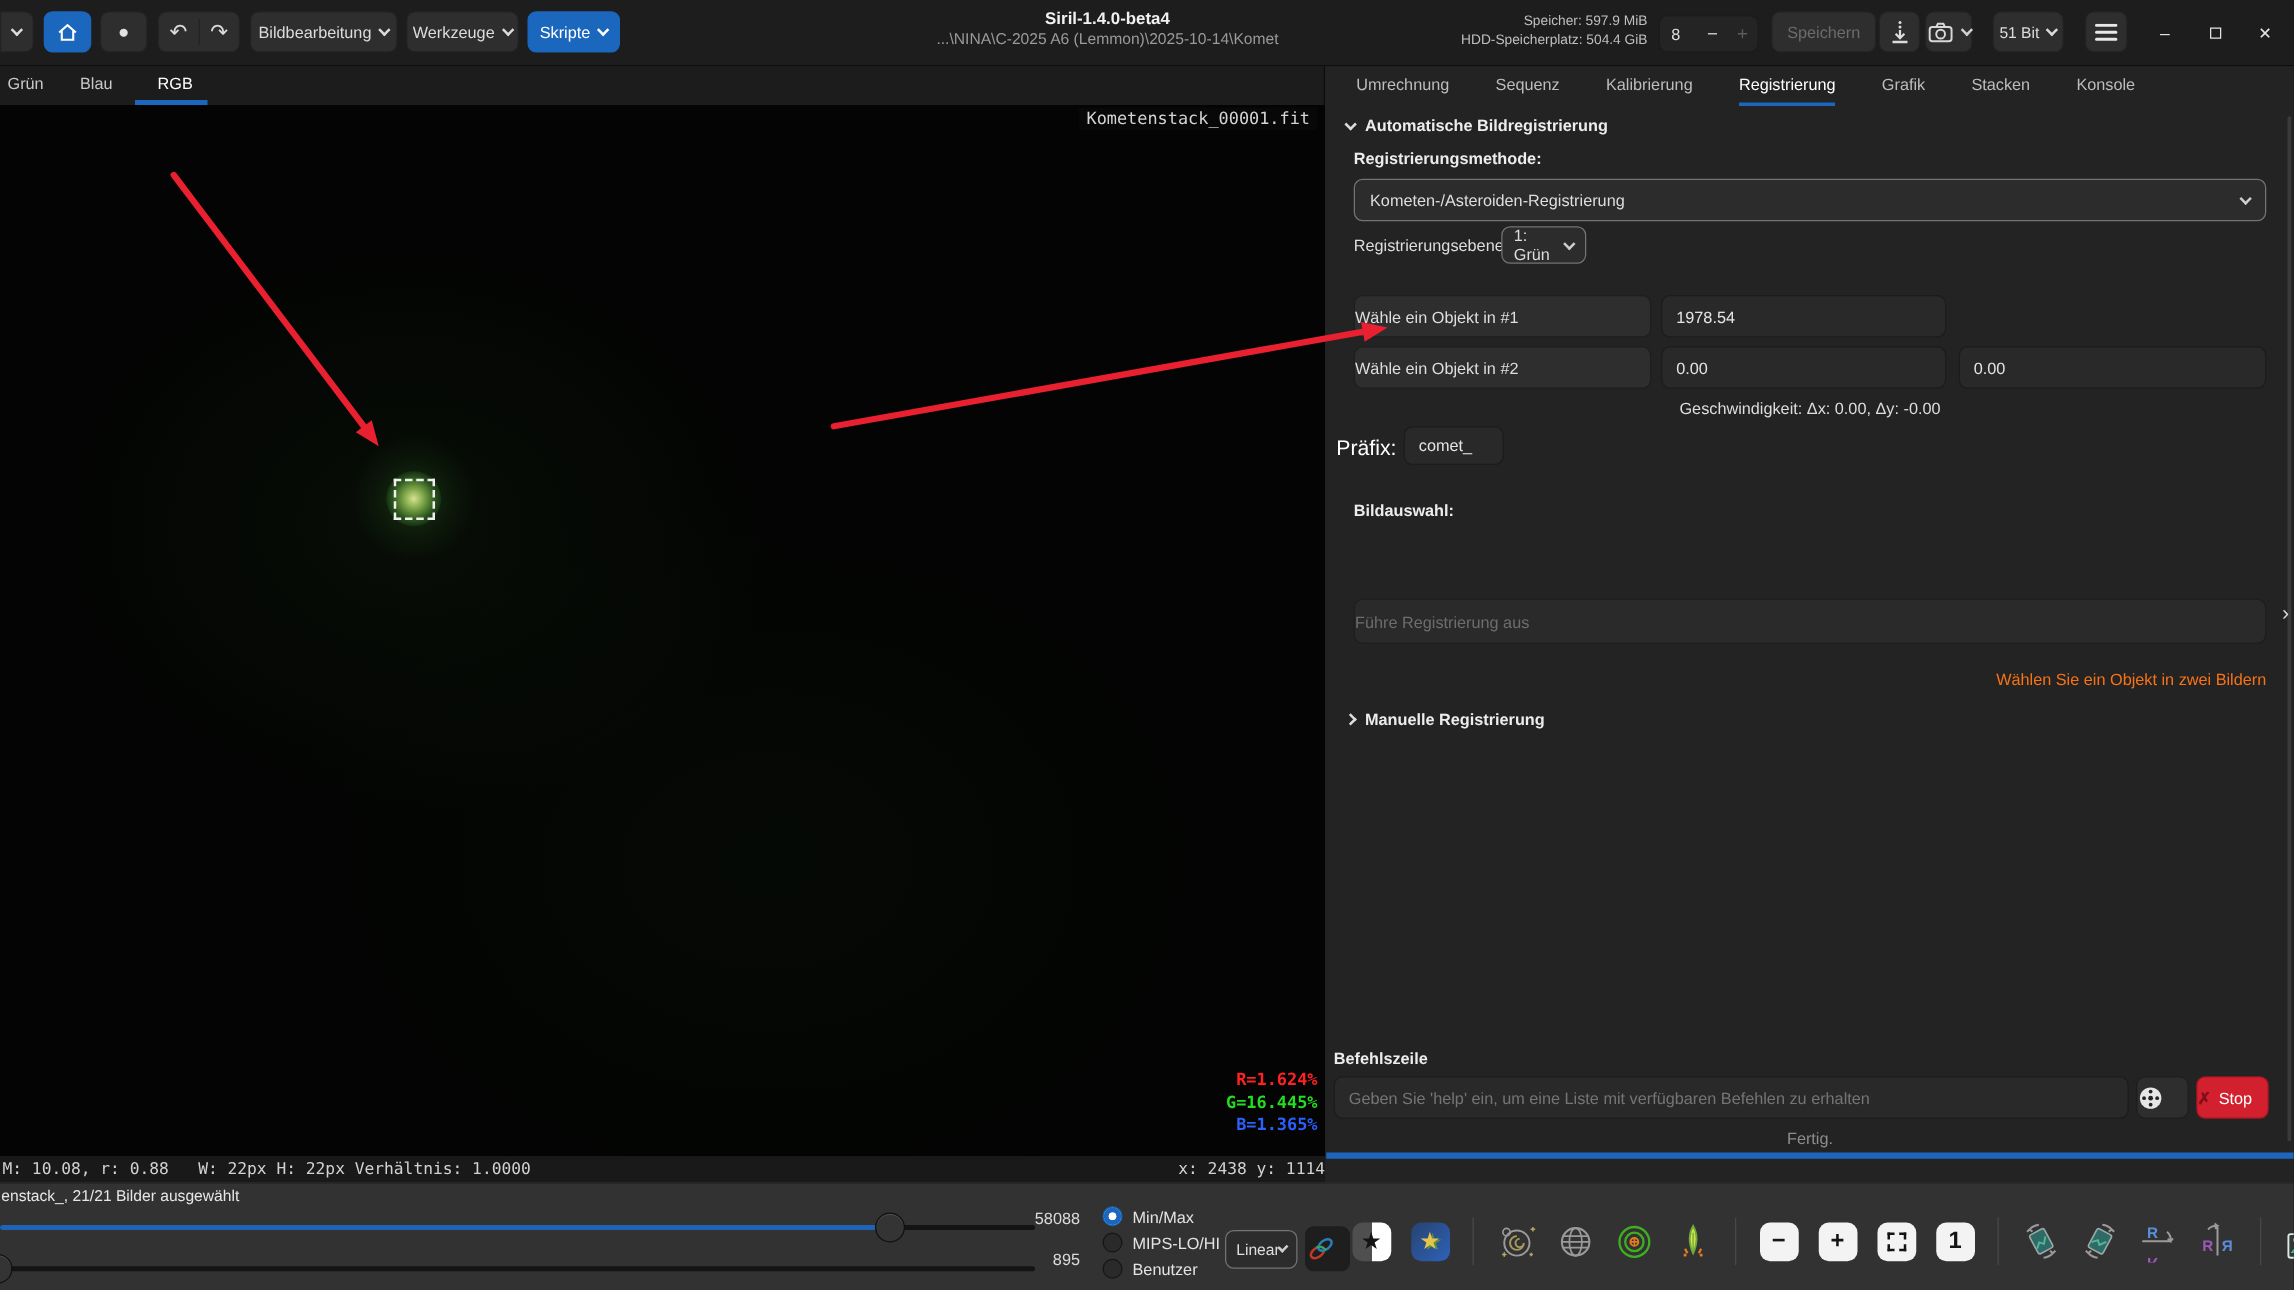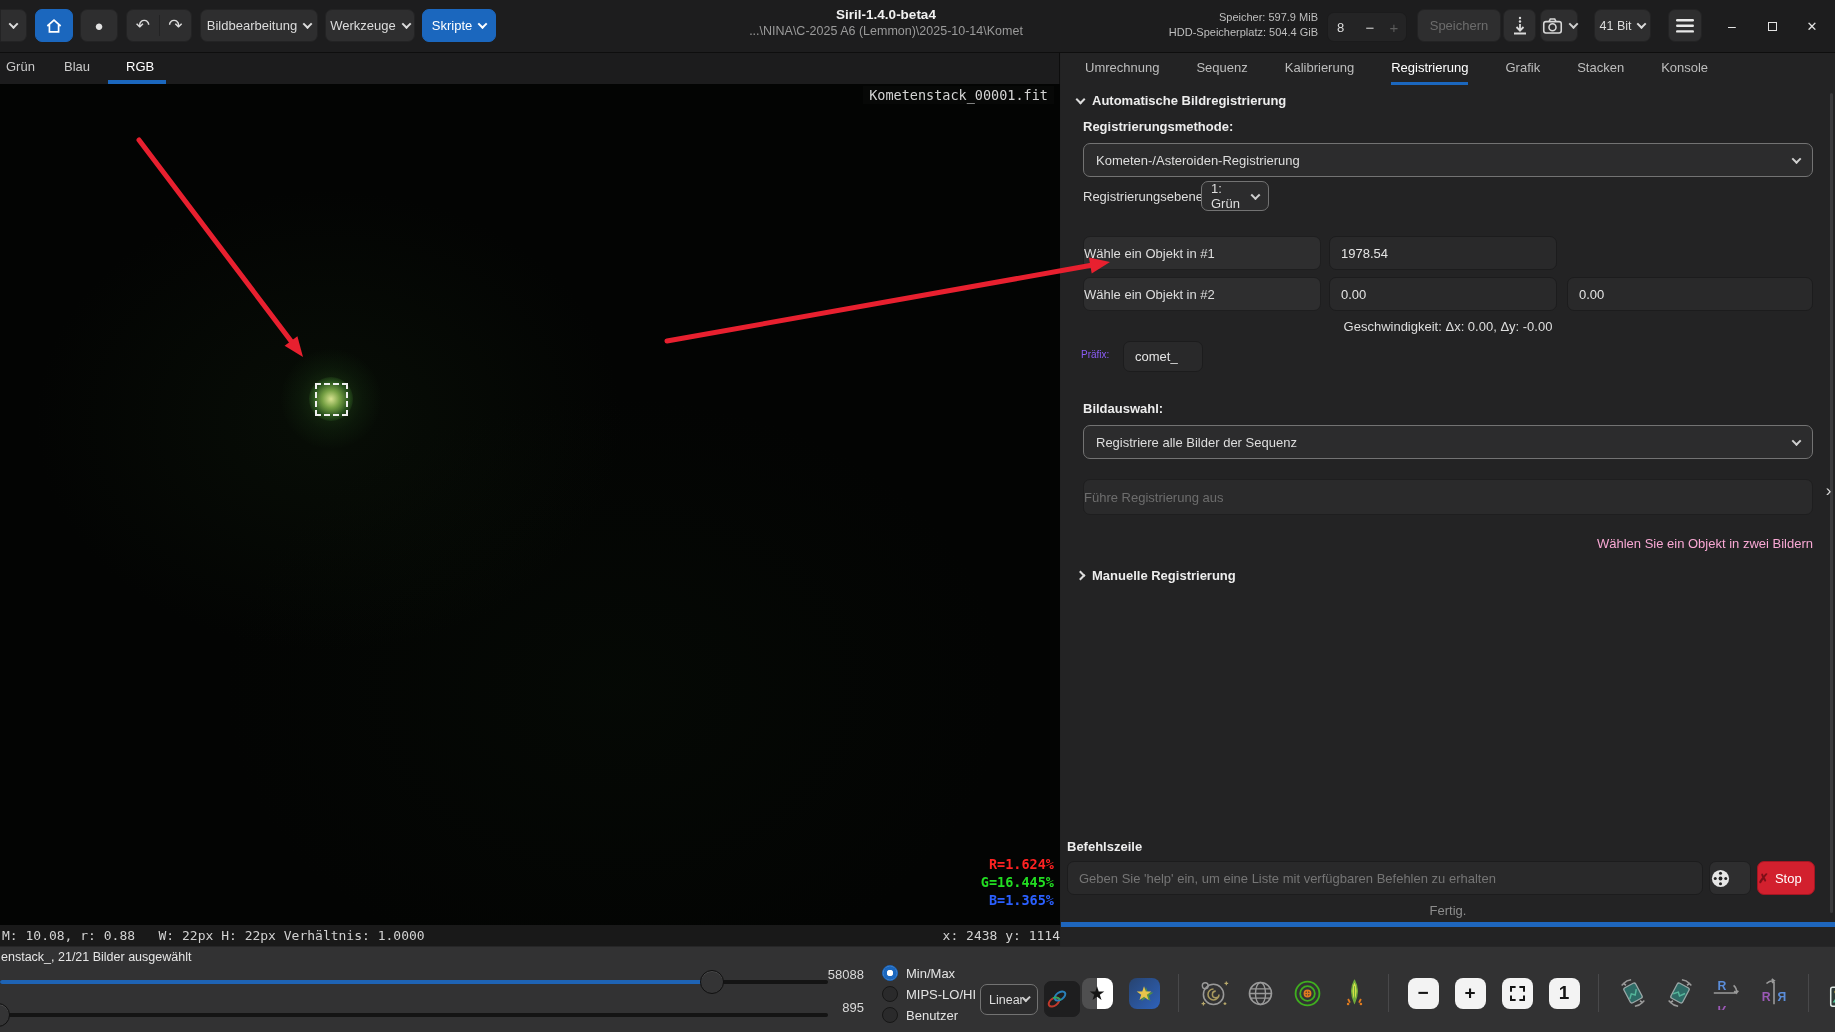--- a/index.html
+++ b/index.html
@@ -69,21 +69,21 @@
   .ddl .chev { margin-left:auto; color:#cfcfcf; }
   .field { background:#29292a; border:1px solid #1c1c1d; border-radius:7px; color:#e4e4e4;
     font-size:13px; padding:0 11px; font-family:"Liberation Sans", sans-serif; outline:none; }
   .pbtn { background:#2e2e2f; border:1px solid #1e1e1f; border-radius:7px; color:#dedede;
     font-size:13px; display:flex; align-items:center; }
   .pbtn.disabled { color:#6d6d6d; background:#2a2a2b; }
   .expander { display:flex; align-items:center; gap:8px; color:#ededed; font-weight:bold; font-size:13px; }
   .exp-arrow { width:7px; height:7px; border-right:2px solid #dcdcdc; border-bottom:2px solid #dcdcdc; }
   .exp-arrow.down { transform:rotate(45deg); margin-top:-3px; }
   .exp-arrow.right { transform:rotate(-45deg); }
-  #warning-text { color:#f9a8d4; font-size:13px; }
+  #warning-text { color:#f97316; font-size:13px; }
   #cmd-status { color:#8d8d8d; font-size:13px; }
   #progress { position:absolute; left:0px; top:869px; width:774px; height:5px; background:#15355c; }
   #progress .fill { width:100%; height:100%; background:#1e66bd; }
   #panel-scrollbar { position:absolute; right:2px; top:40px; width:3px; height:820px; background:#3a3a3c; border-radius:2px; }
   #panel-handle { position:absolute; right:0px; top:428px; color:#d8d8d8; font-size:17px; width:13px; text-align:center; }
 
   
   #bottombar { position:absolute; left:0; top:946px; width:1835px; height:86px; background:#323233;
     border-top:1px solid #262627; }
   #seqinfo { position:absolute; left:1px; top:3px; font-size:12.5px; color:#e6e6e6; }
@@ -176,21 +176,21 @@
     </div>
     <div class="tbtn" style="left:1540px;width:38px;">
       <svg width="21" height="18" viewBox="0 0 24 20">
         <rect x="2" y="5" width="20" height="13" rx="2.5" fill="none" stroke="#d8d8d8" stroke-width="1.8"></rect>
         <path d="M8 5 L9.5 2 H14.5 L16 5" fill="none" stroke="#d8d8d8" stroke-width="1.8"></path>
         <circle cx="12" cy="11.5" r="4" fill="none" stroke="#d8d8d8" stroke-width="1.8"></circle>
       </svg>
       <span class="chev" style="color:#d0d0d0;"></span>
     </div>
     <div class="tbtn" style="left:1594px;width:57px;font-size:12.5px;">
-        <span>41 Bit</span>
+        <span>51 Bit</span>
         <span class="chev"></span>
       </div>
     <div class="tbtn" style="left:1668px;width:34px;">
       <svg width="18" height="14" viewBox="0 0 18 14">
         <rect x="0" y="0" width="18" height="2.4" rx="1.2" fill="#e8e8e8"></rect>
         <rect x="0" y="5.6" width="18" height="2.4" rx="1.2" fill="#e8e8e8"></rect>
         <rect x="0" y="11.2" width="18" height="2.4" rx="1.2" fill="#e8e8e8"></rect>
       </svg>
     </div>
     <div class="winbtn" style="left:1718px;">
@@ -261,28 +261,24 @@
     <input class="abs field" style="left: 268px; top: 183px; width: 228px; height: 34px;" value="1978.54">
 
     <div class="abs pbtn" style="left:22px;top:224px;width:238px;height:34px;">
         <span>Wähle ein Objekt in #2</span>
       </div>
     <input class="abs field" style="left: 268px; top: 224px; width: 228px; height: 34px;" value="0.00">
     <input class="abs field" style="left: 506px; top: 224px; width: 246px; height: 34px;" value="0.00">
 
     <div class="abs" style="left:0;top:266px;width:774px;text-align:center;font-size:13px;color:#dedede;">Geschwindigkeit: Δx: 0.00, Δy: -0.00</div>
 
-    <div class="abs" style="left:20px;top:296px;font-size:10px;color:#8b5cf6;">Präfix:</div>
+    <div class="abs" style="left:8px;top:296px;font-size:17px;color:#ffffff;">Präfix:</div>
     <input class="abs field" style="left: 62px; top: 288px; width: 80px; height: 31px;" value="comet_">
 
     <div class="abs plabel" style="left:22px;top:348px;">Bildauswahl:</div>
-    <div class="abs ddl" style="left:22px;top:372px;width:730px;height:34px;">
-      <span>Registriere alle Bilder der Sequenz</span>
-      <span class="chev"></span>
-    </div>
 
     <div class="abs pbtn disabled" style="left:22px;top:426px;width:730px;height:36px;">
         <span>Führe Registrierung aus</span>
       </div>
 
     <div class="abs" id="warning-text" style="right:22px;top:483px;">Wählen Sie ein Objekt in zwei Bildern</div>
 
     <div class="abs expander" style="left:16px;top:515px;">
       <span class="exp-arrow right"></span>
       <span>Manuelle Registrierung</span>

